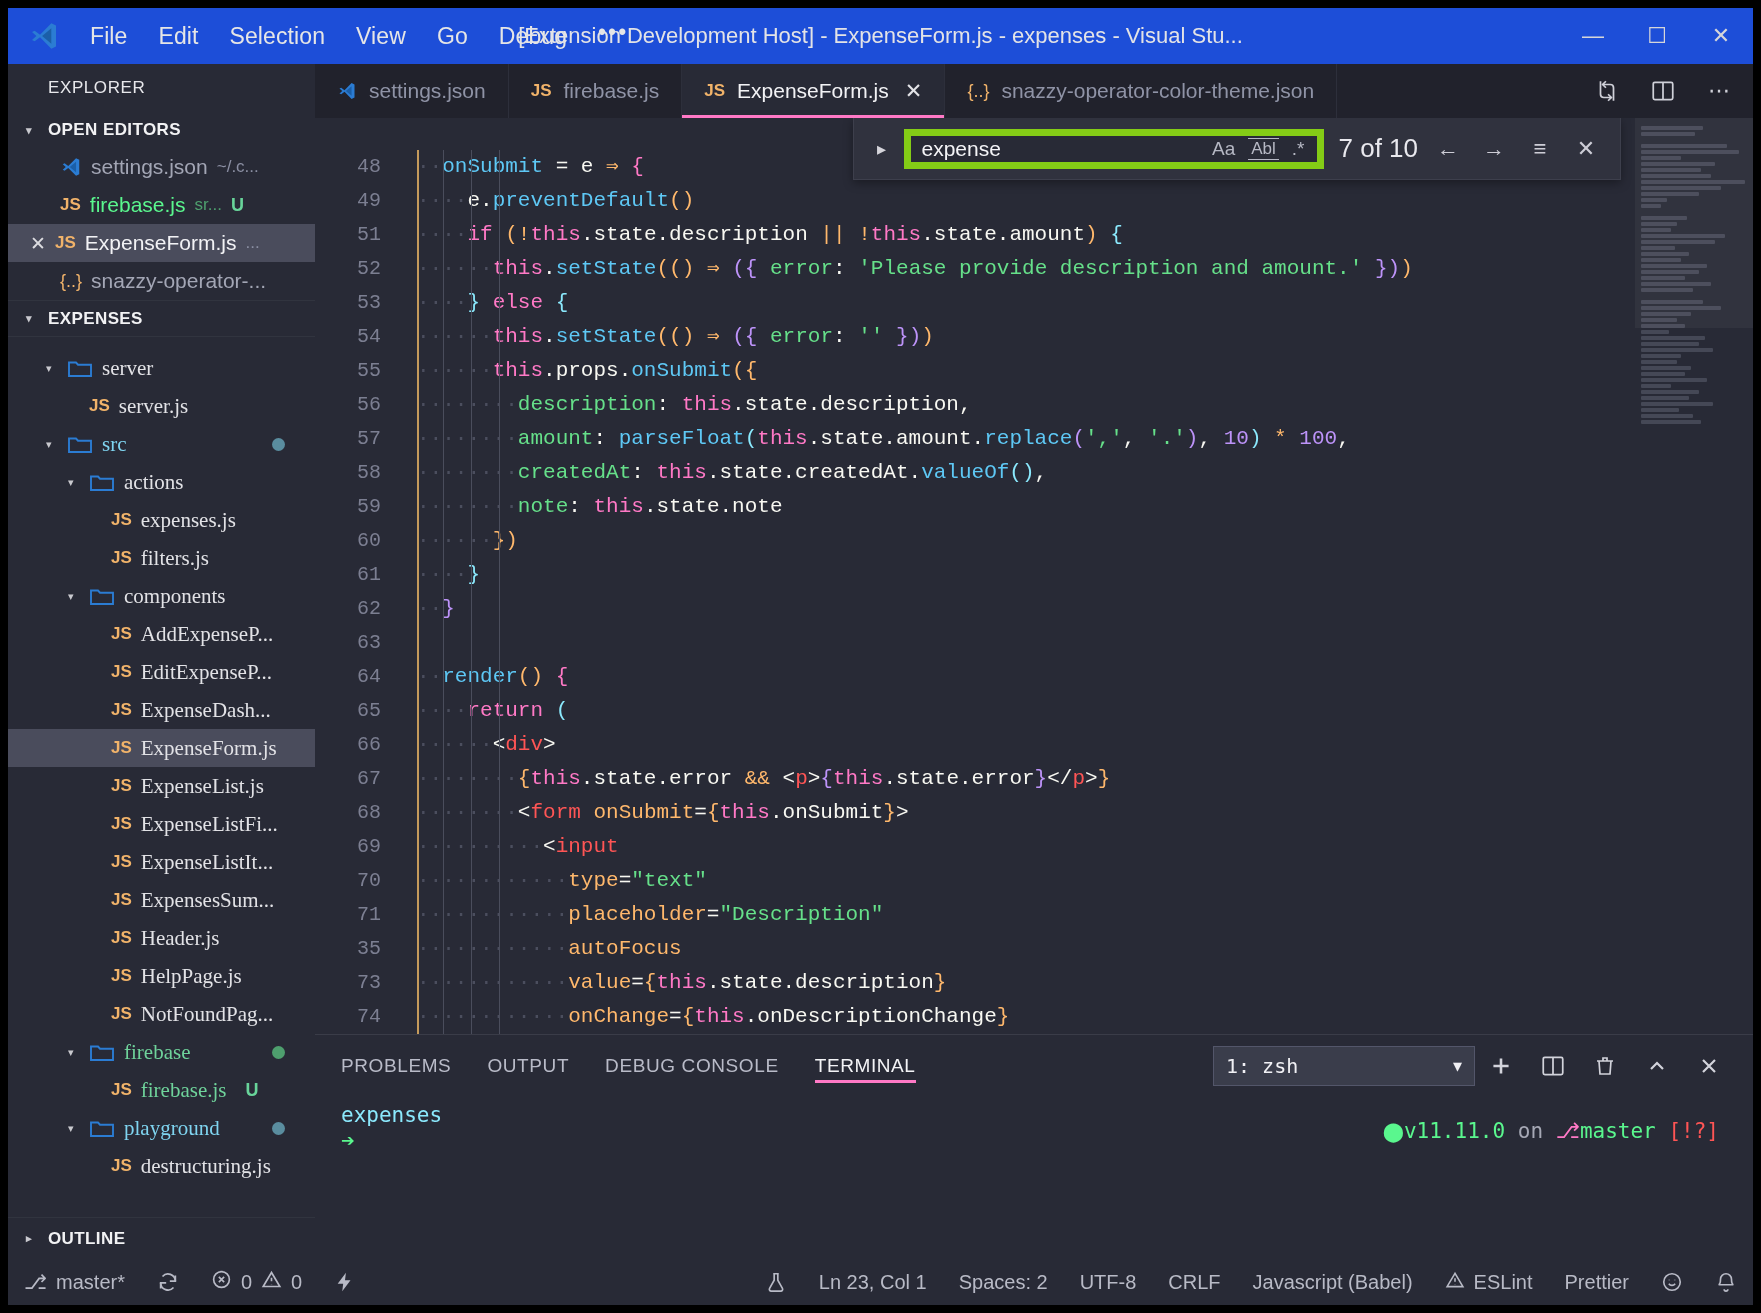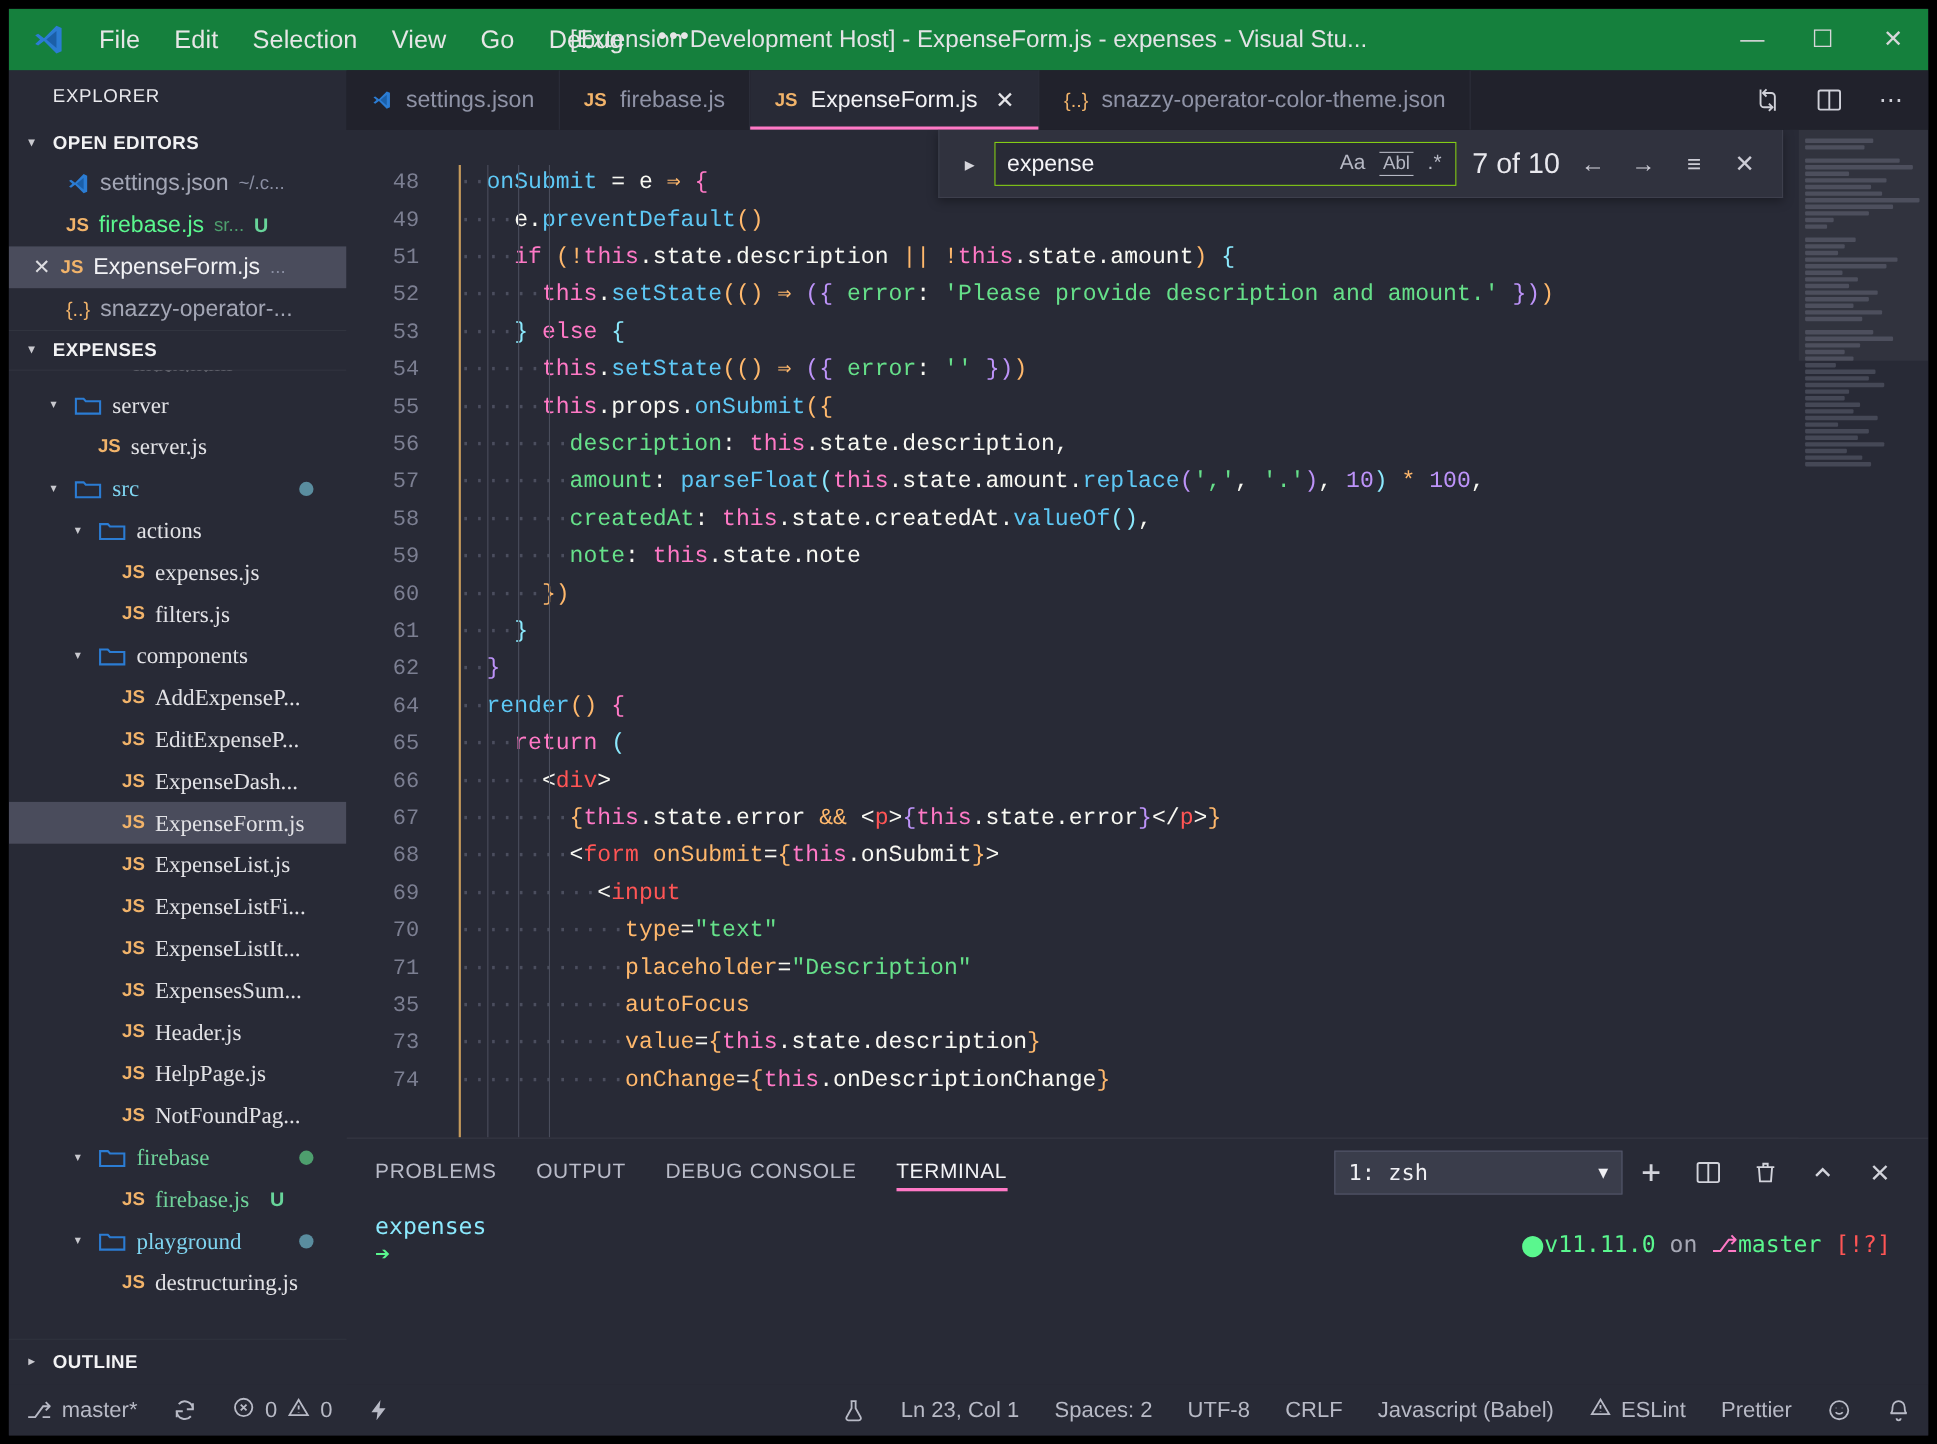--- a/index.html
+++ b/index.html
@@ -13,21 +13,21 @@
     position: absolute; left: 8px; top: 8px;
     width: 1745px; height: 1297px;
     background: #282a36;
     display: flex; flex-direction: column;
     overflow: hidden;
   }
 
   
   .titlebar {
     height: 56px; flex: 0 0 56px;
-    background: #15803d;
+    background: #1d4ed8;
     display: flex; align-items: center;
     position: relative;
   }
   .vs-logo { width: 40px; margin-left: 16px; display:flex; align-items:center; justify-content:center;}
   .menu { display: flex; align-items: center; margin-left: 26px; gap: 31px; }
   .menu span {
     color: #e6e6e6; font-size: 23px; letter-spacing: .1px;
   }
   .menu span.dots { font-size: 23px; letter-spacing: 2px; position: relative; top:-4px;}
   .win-title {
@@ -154,21 +154,21 @@
   
   .find {
     position: absolute; top: 0; right: 132px; height: 62px;
     background: #30323e; border: 1px solid #3d3f4c; border-top: none;
     display: flex; align-items: center; padding: 0 18px; gap: 14px;
     box-shadow: 0 3px 9px rgba(0,0,0,.35);
     z-index: 5;
   }
   .find .caret { color:#d5d5db; font-size: 18px; width: 18px; text-align:center;}
   .find-box {
-    width: 420px; height: 40px; background: #282a36; border: 1px solid #84cc16;
+    width: 420px; height: 40px; background: #282a36; border: 7px solid #84cc16;
     display:flex; align-items:center; padding: 0 10px; gap:10px;
   }
   .find-box input {
     flex:1 1 auto; background: transparent; border: none; outline: none;
     color: #f4f4f7; font-size: 21px; font-family: "Liberation Sans", sans-serif;
   }
   .find-opt { color:#b6b8c4; font-size: 19px; padding: 0 3px;}
   .find-opt.boxed { border-top:1px solid #b6b8c4; border-bottom:1px solid #b6b8c4; font-size:17px;}
   .find-count { color: #e9e9ee; font-size: 26px; white-space: nowrap; }
   .find-btn { color:#cdcdd6; font-size: 22px; width: 32px; text-align:center;}
@@ -503,20 +503,21 @@
             <div class="cline"><div class="lnum">53</div><div class="ctext"><span class="ind">····</span><span class="t-brkt3">}</span><span class="t-punc"> </span><span class="t-key">else</span><span class="t-punc"> </span><span class="t-brkt3">{</span></div></div>
             <div class="cline"><div class="lnum">54</div><div class="ctext"><span class="ind">······</span><span class="t-this">this</span><span class="t-punc">.</span><span class="t-fn">setState</span><span class="t-brkt2">(()</span><span class="t-op"> ⇒ </span><span class="t-brkt4">({</span><span class="t-punc"> </span><span class="t-prop">error</span><span class="t-punc">: </span><span class="t-str">''</span><span class="t-punc"> </span><span class="t-brkt4">})</span><span class="t-brkt2">)</span></div></div>
             <div class="cline"><div class="lnum">55</div><div class="ctext"><span class="ind">······</span><span class="t-this">this</span><span class="t-punc">.props.</span><span class="t-fn">onSubmit</span><span class="t-brkt2">({</span></div></div>
             <div class="cline"><div class="lnum">56</div><div class="ctext"><span class="ind">········</span><span class="t-prop">description</span><span class="t-punc">: </span><span class="t-this">this</span><span class="t-punc">.state.description,</span></div></div>
             <div class="cline"><div class="lnum">57</div><div class="ctext"><span class="ind">········</span><span class="t-prop">amount</span><span class="t-punc">: </span><span class="t-fn">parseFloat</span><span class="t-brkt3">(</span><span class="t-this">this</span><span class="t-punc">.state.amount.</span><span class="t-fn">replace</span><span class="t-brkt4">(</span><span class="t-str">','</span><span class="t-punc">, </span><span class="t-str">'.'</span><span class="t-brkt4">)</span><span class="t-punc">, </span><span class="t-num">10</span><span class="t-brkt3">)</span><span class="t-punc"> </span><span class="t-op">*</span><span class="t-punc"> </span><span class="t-num">100</span><span class="t-punc">,</span></div></div>
             <div class="cline"><div class="lnum">58</div><div class="ctext"><span class="ind">········</span><span class="t-prop">createdAt</span><span class="t-punc">: </span><span class="t-this">this</span><span class="t-punc">.state.createdAt.</span><span class="t-fn">valueOf</span><span class="t-brkt3">()</span><span class="t-punc">,</span></div></div>
             <div class="cline"><div class="lnum">59</div><div class="ctext"><span class="ind">········</span><span class="t-prop">note</span><span class="t-punc">: </span><span class="t-this">this</span><span class="t-punc">.state.note</span></div></div>
             <div class="cline"><div class="lnum">60</div><div class="ctext"><span class="ind">······</span><span class="t-brkt2">})</span></div></div>
             <div class="cline"><div class="lnum">61</div><div class="ctext"><span class="ind">····</span><span class="t-brkt3">}</span></div></div>
             <div class="cline"><div class="lnum">62</div><div class="ctext"><span class="ind">··</span><span class="t-brkt4">}</span></div></div>
+            <div class="cline"><div class="lnum">63</div><div class="ctext"></div></div>
             <div class="cline"><div class="lnum">64</div><div class="ctext"><span class="ind">··</span><span class="t-fn">render</span><span class="t-brkt2">()</span><span class="t-punc"> </span><span class="t-brkt1">{</span></div></div>
             <div class="cline"><div class="lnum">65</div><div class="ctext"><span class="ind">····</span><span class="t-key">return</span><span class="t-punc"> </span><span class="t-brkt3">(</span></div></div>
             <div class="cline"><div class="lnum">66</div><div class="ctext"><span class="ind">······</span><span class="t-punc">&lt;</span><span class="t-tag">div</span><span class="t-punc">&gt;</span></div></div>
             <div class="cline"><div class="lnum">67</div><div class="ctext"><span class="ind">········</span><span class="t-brkt2">{</span><span class="t-this">this</span><span class="t-punc">.state.error </span><span class="t-op">&amp;&amp;</span><span class="t-punc"> &lt;</span><span class="t-tag">p</span><span class="t-punc">&gt;</span><span class="t-brkt4">{</span><span class="t-this">this</span><span class="t-punc">.state.error</span><span class="t-brkt4">}</span><span class="t-punc">&lt;/</span><span class="t-tag">p</span><span class="t-punc">&gt;</span><span class="t-brkt2">}</span></div></div>
             <div class="cline"><div class="lnum">68</div><div class="ctext"><span class="ind">········</span><span class="t-punc">&lt;</span><span class="t-tag">form</span><span class="t-punc"> </span><span class="t-attr">onSubmit</span><span class="t-punc">=</span><span class="t-brkt2">{</span><span class="t-this">this</span><span class="t-punc">.onSubmit</span><span class="t-brkt2">}</span><span class="t-punc">&gt;</span></div></div>
             <div class="cline"><div class="lnum">69</div><div class="ctext"><span class="ind">··········</span><span class="t-punc">&lt;</span><span class="t-tag">input</span></div></div>
             <div class="cline"><div class="lnum">70</div><div class="ctext"><span class="ind">············</span><span class="t-attr">type</span><span class="t-punc">=</span><span class="t-str">"text"</span></div></div>
             <div class="cline"><div class="lnum">71</div><div class="ctext"><span class="ind">············</span><span class="t-attr">placeholder</span><span class="t-punc">=</span><span class="t-str">"Description"</span></div></div>
             <div class="cline"><div class="lnum">35</div><div class="ctext"><span class="ind">············</span><span class="t-attr">autoFocus</span></div></div>
             <div class="cline"><div class="lnum">73</div><div class="ctext"><span class="ind">············</span><span class="t-attr">value</span><span class="t-punc">=</span><span class="t-brkt2">{</span><span class="t-this">this</span><span class="t-punc">.state.description</span><span class="t-brkt2">}</span></div></div>

